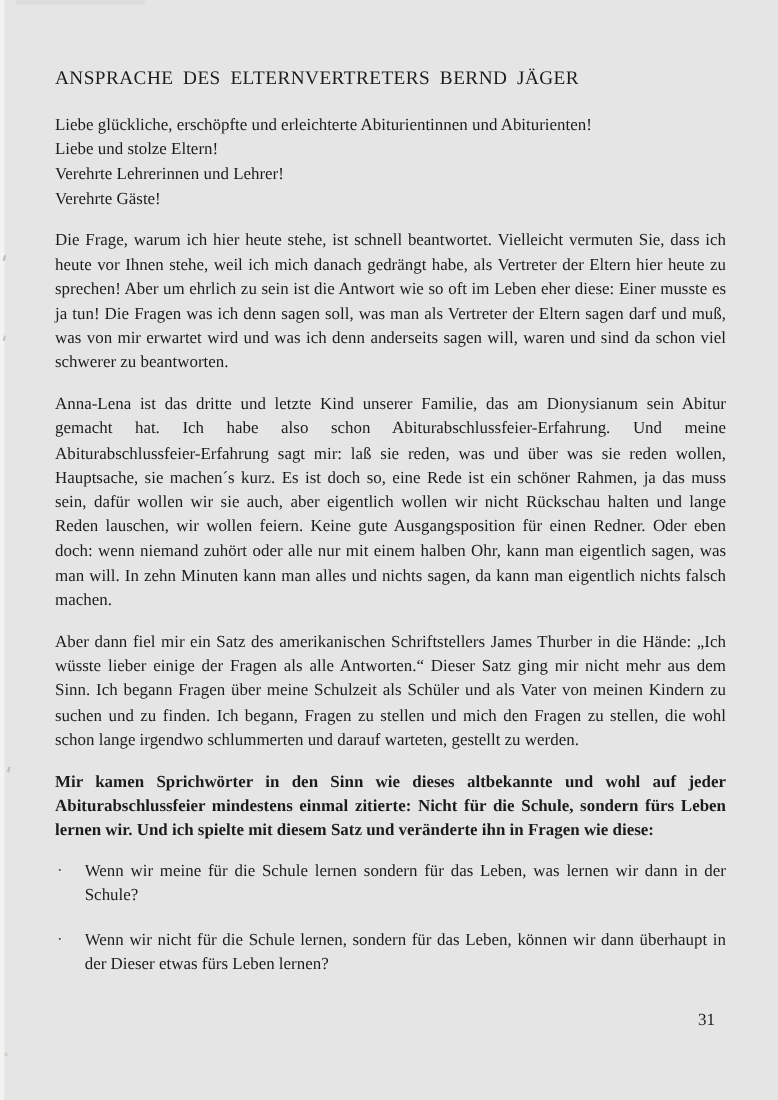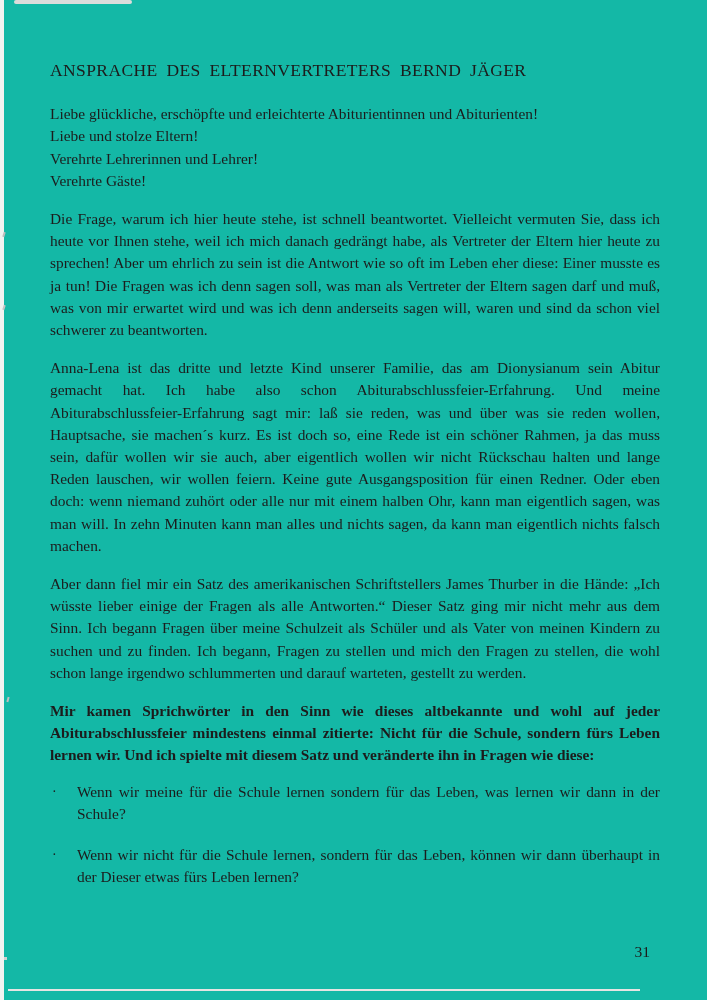--- a/index.html
+++ b/index.html
@@ -5,21 +5,21 @@
   html, body {
     margin: 0;
     padding: 0;
     background: #ffffff;
   }
   .page {
     position: relative;
     width: 707px;
     height: 1000px;
     box-sizing: border-box;
-    background: #14b8a6;
+    background: #e5e5e5;
     color: #1c1c1c;
     font-family: "Liberation Serif", "DejaVu Serif", serif;
     font-size: 15.4px;
     line-height: 22.2px;
     padding: 59px 47px 0 50px;
     overflow: hidden;
   }
   .title {
     font-size: 17.5px;
     font-weight: normal;
@@ -46,21 +46,21 @@
     padding-left: 2px;
     box-sizing: border-box;
   }
   .bullet .btext {
     flex: 1 1 auto;
     text-align: justify;
   }
   .connector { margin: 0 0 19px 0; }
   .page-number {
     position: absolute;
-    top: 941px;
+    top: 917px;
     right: 57px;
     font-size: 15.5px;
   }
   
   .artifact { position: absolute; pointer-events: none; }
   .streak-top   { top: 0; left: 14px; width: 118px; height: 4px; background: #dcdcdb; border-radius: 2px; }
   .edge-dot     { top: 0; left: 0; width: 3px; height: 12px; background: #b9b9b8; }
   .left-band    { top: 0; left: 0; width: 4px; height: 1000px; background: #f3f3f1; }
   .speck-1      { top: 232px; left: 3px; width: 2px; height: 5px; background: #bdbdbc; transform: rotate(18deg); }
   .speck-2      { top: 305px; left: 3px; width: 2px; height: 5px; background: #c4c4c3; transform: rotate(18deg); }

